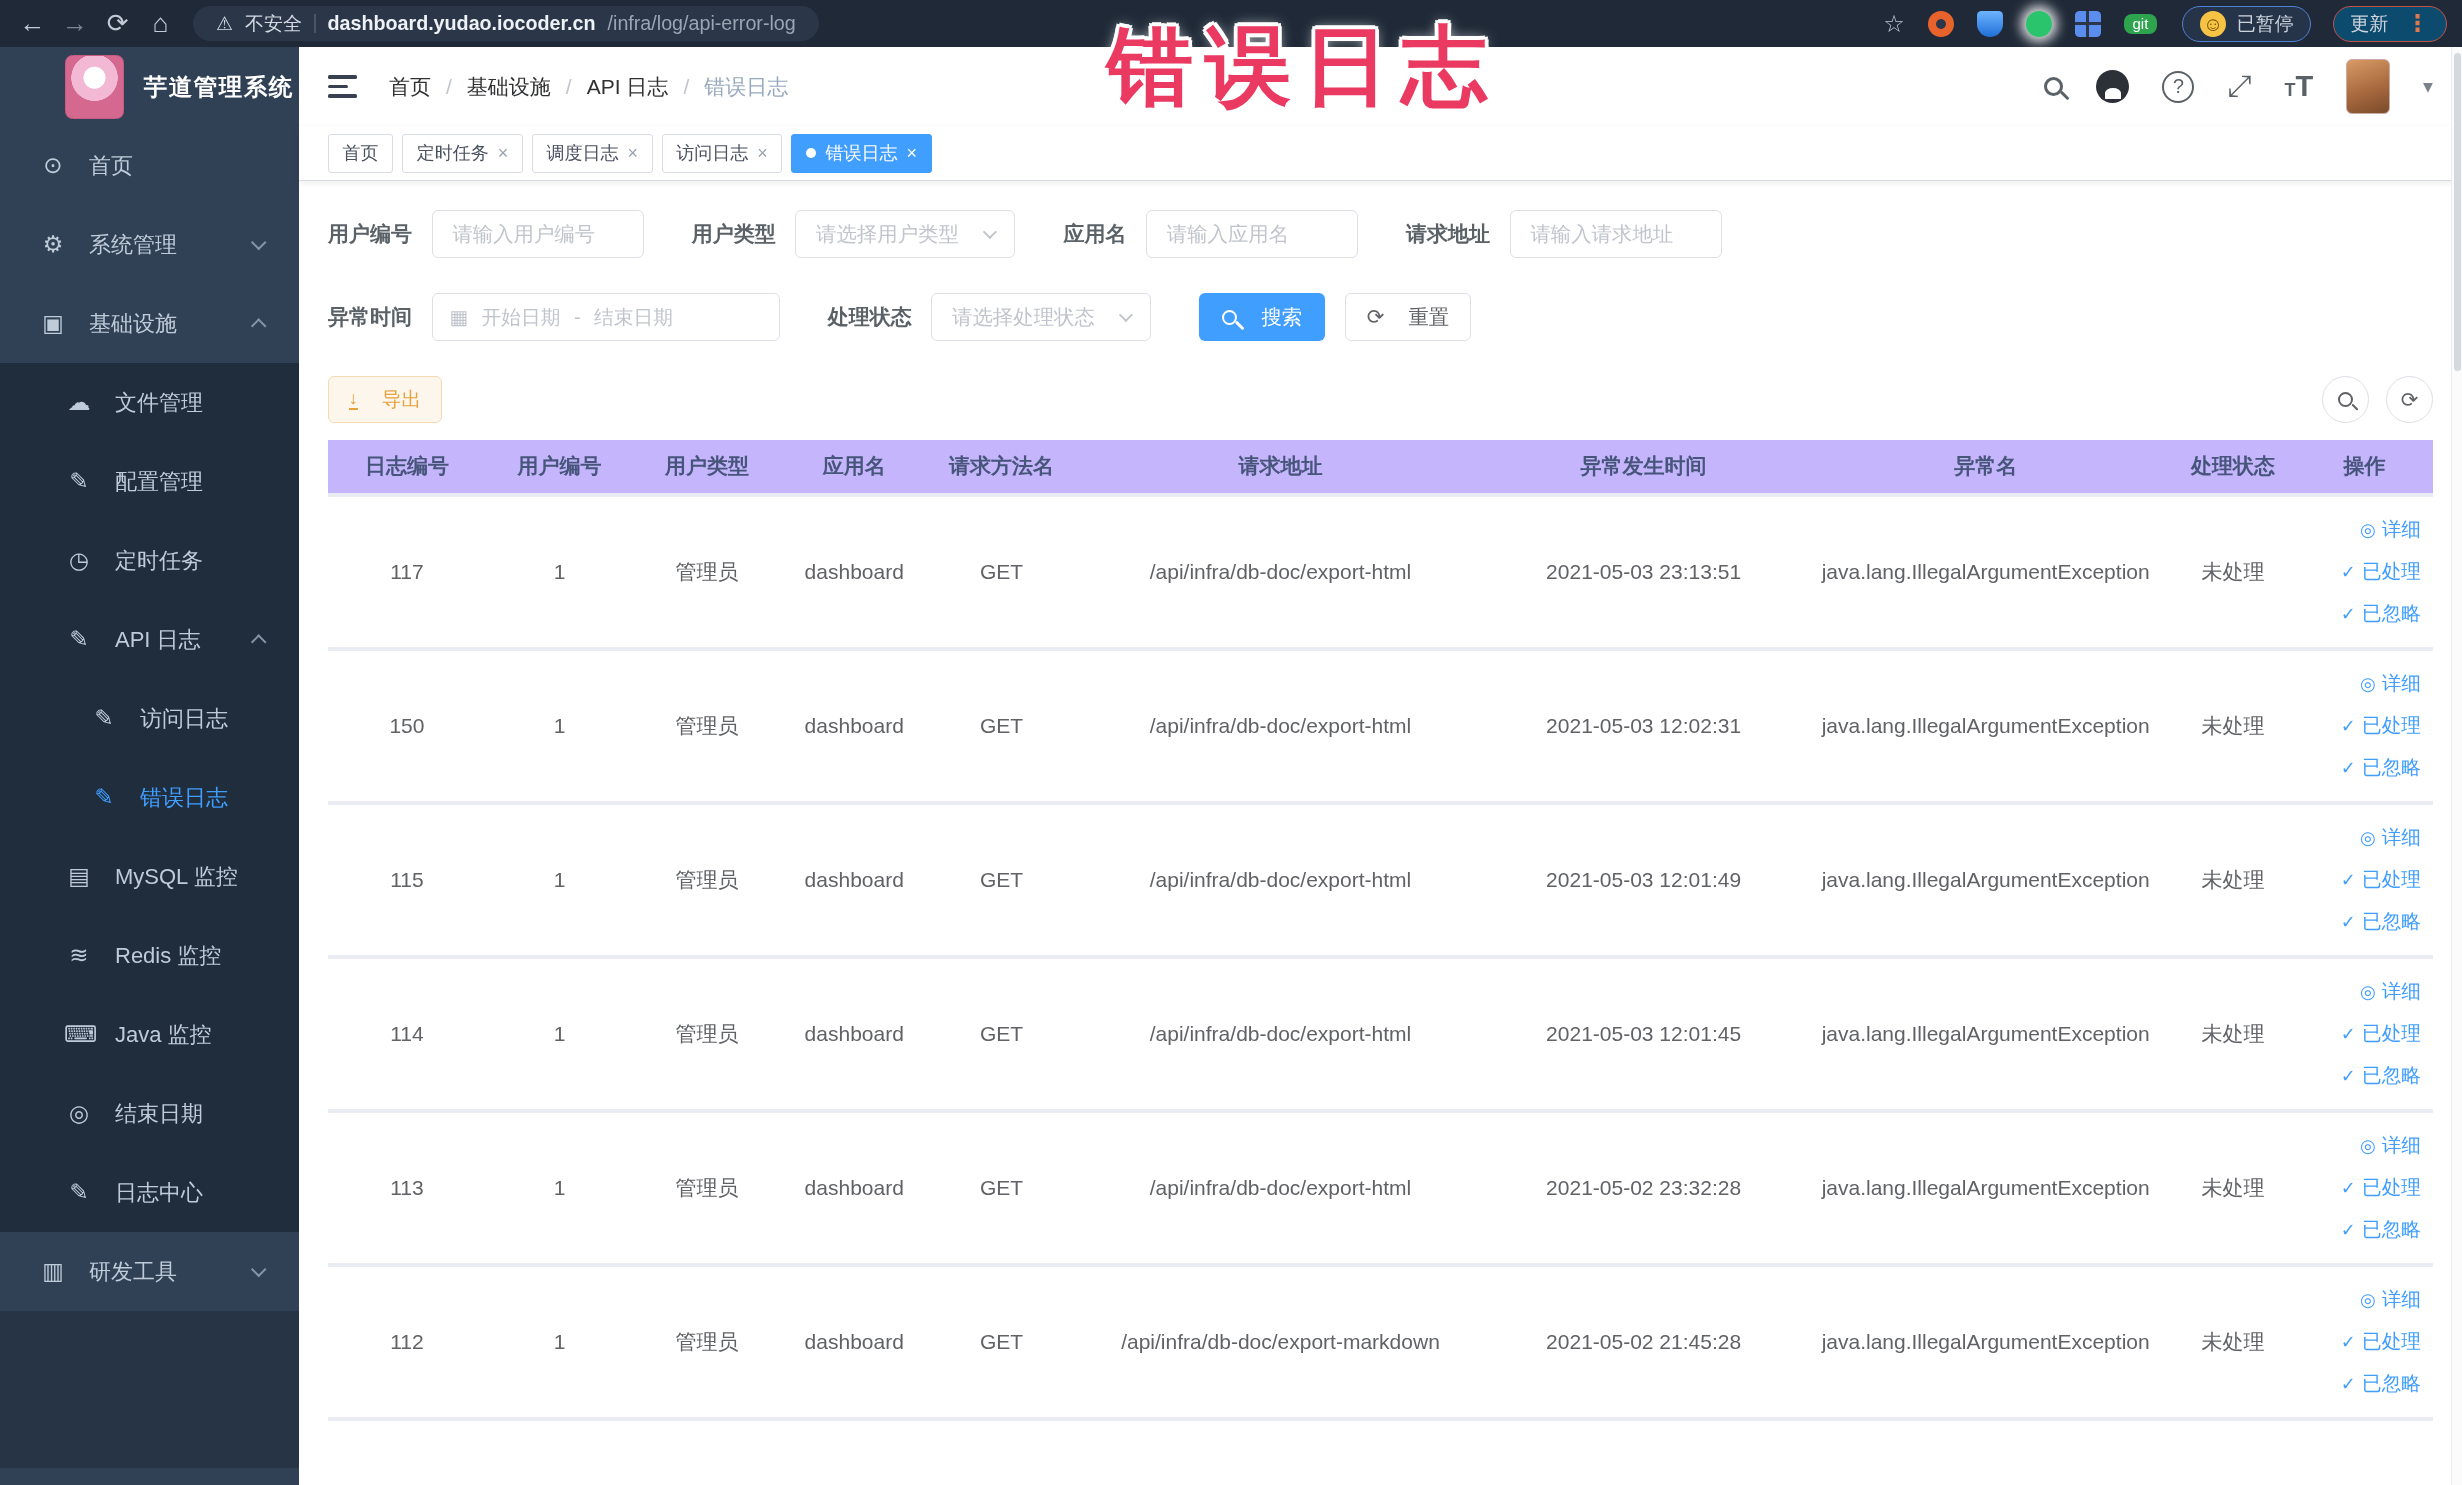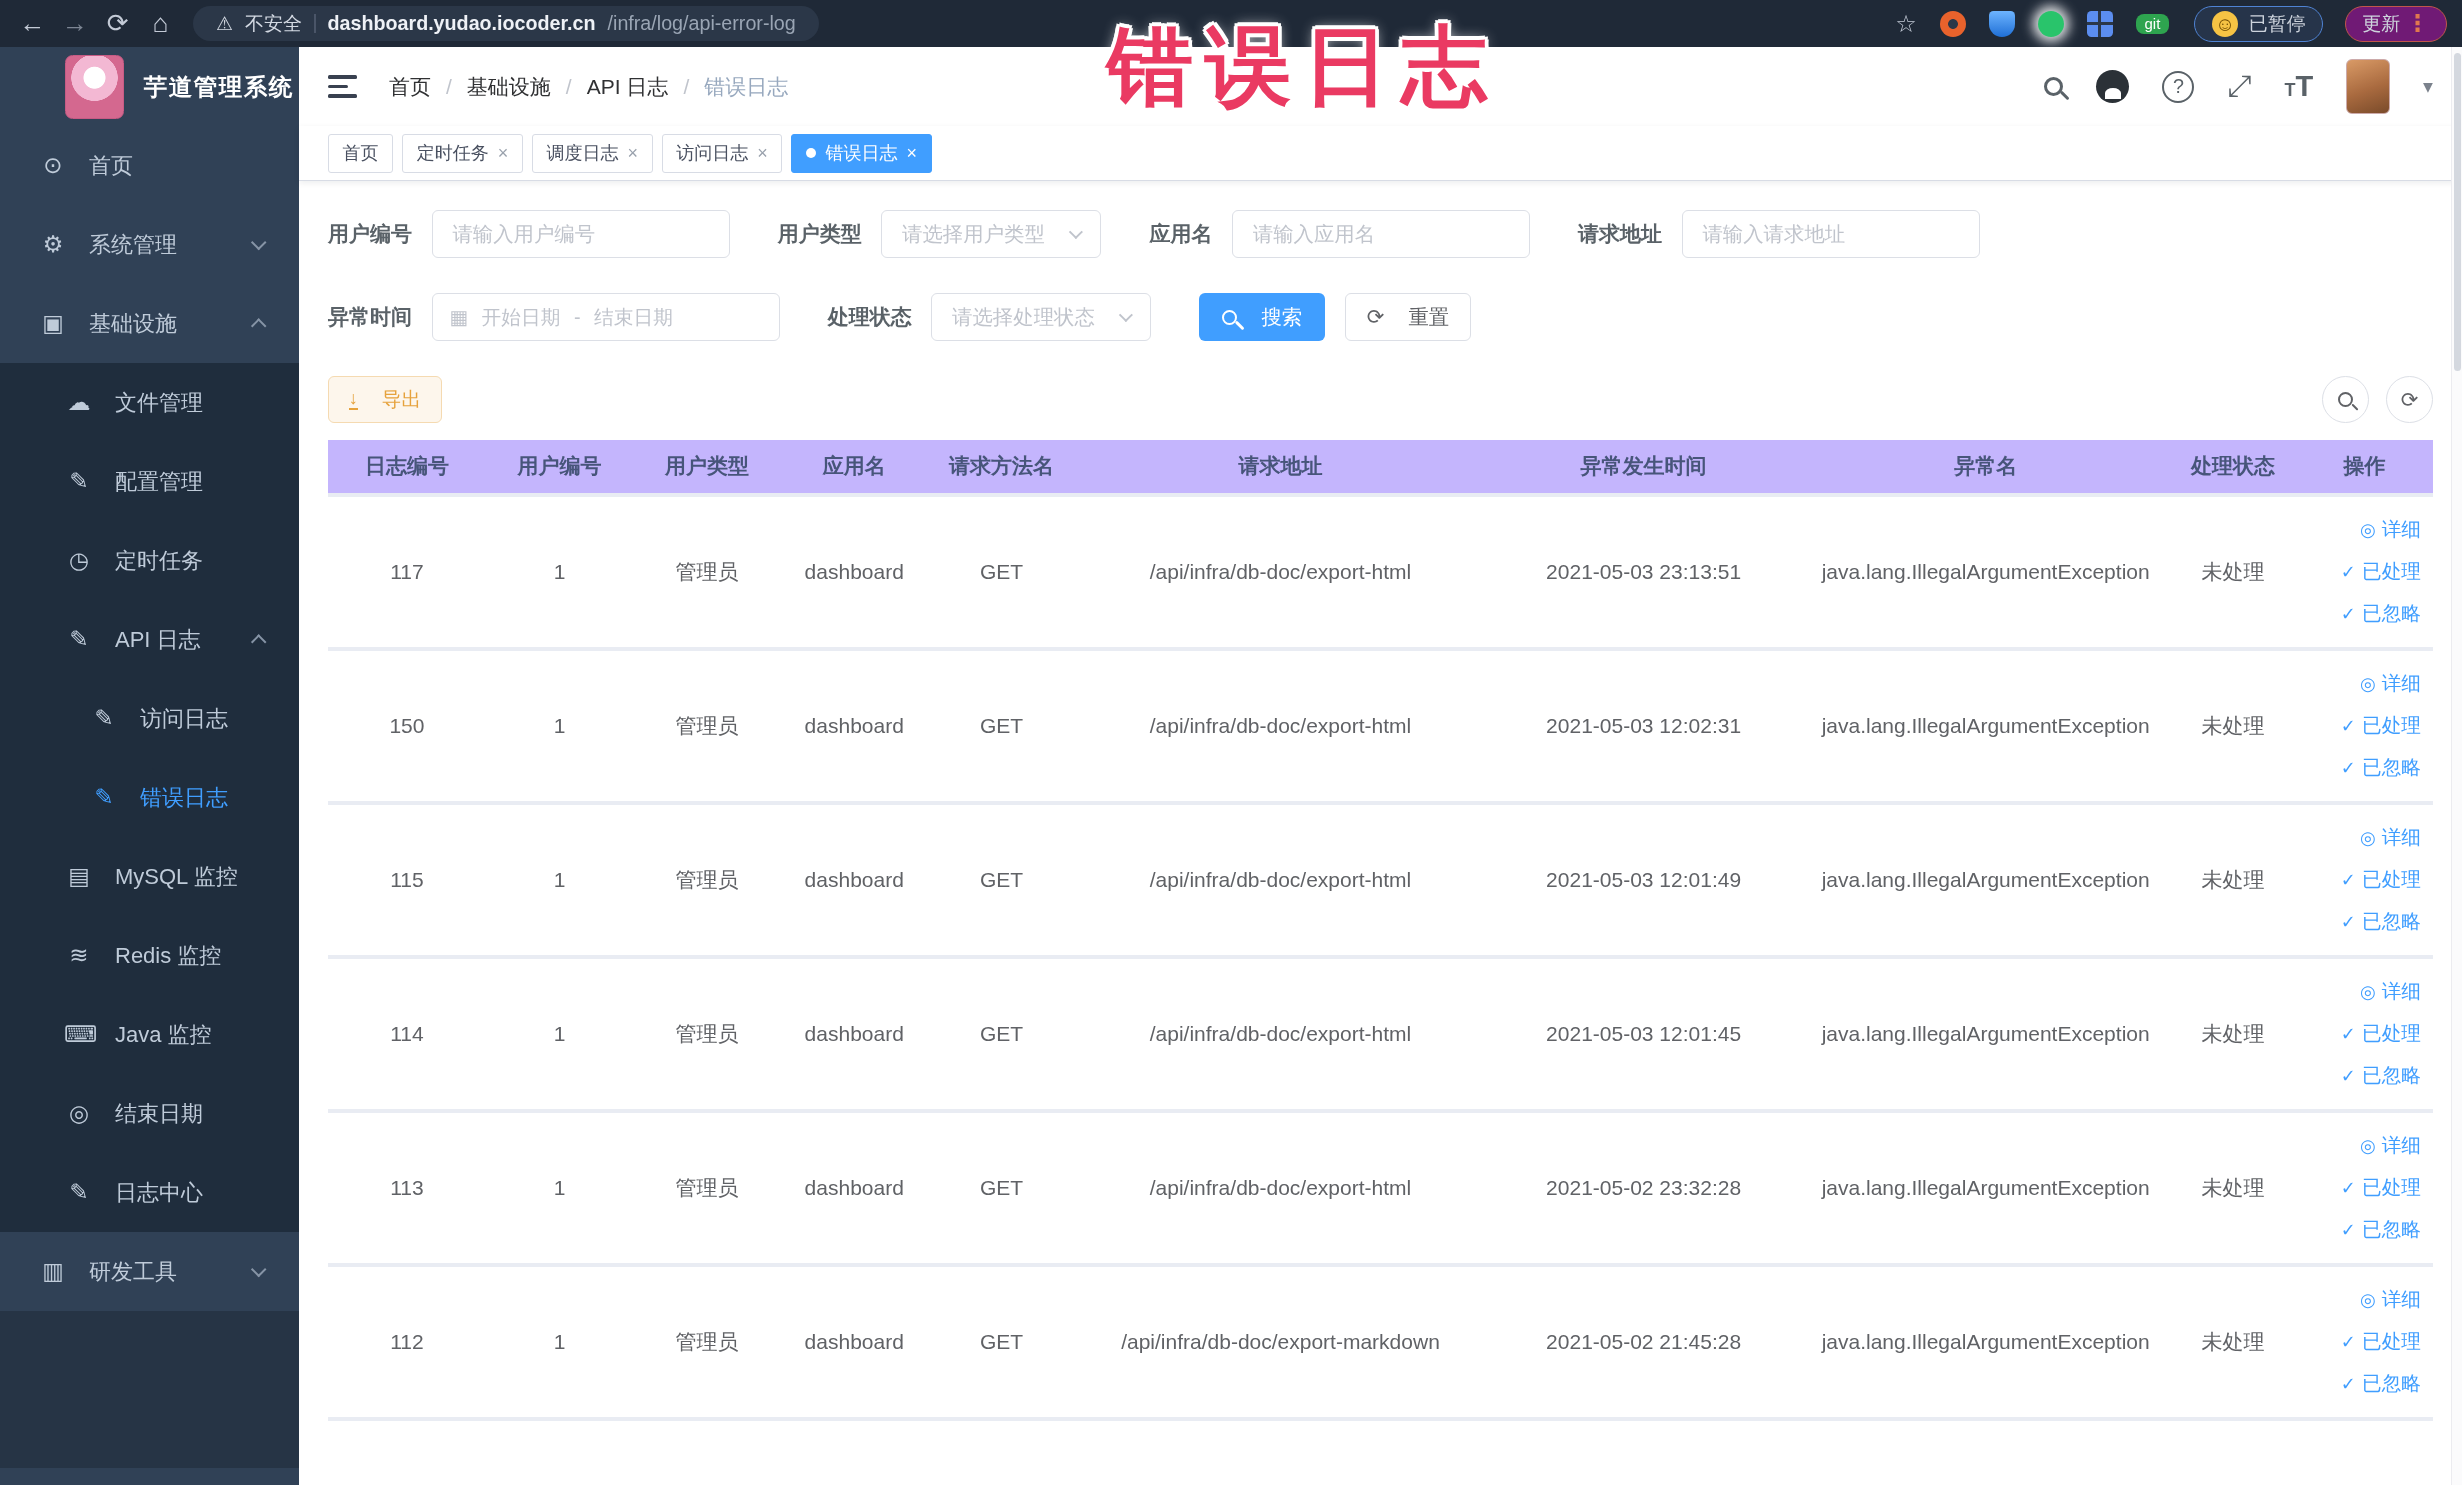--- a/index.html
+++ b/index.html
@@ -24,21 +24,21 @@
   .ext-shield { background:linear-gradient(180deg,#6db4ff,#1f6fd6); border-radius:4.5px 4.5px 50% 50%; }
   .ext-green { background:#29c46b; box-shadow:0 0 12px 5.3px rgba(255,255,255,.85); position:relative; }
   .ext-grid { border-radius:4.5px; background:
       linear-gradient(#2b3748,#2b3748) 50% 0/3px 100% no-repeat,
       linear-gradient(#2b3748,#2b3748) 0 50%/100% 3px no-repeat, #5b8def; }
   .ext-git { width:33px; height:20px; border-radius:8px; background:#2ea44f; color:#fff; font-size:15px; display:flex; align-items:center; justify-content:center; }
   .pill { display:flex; align-items:center; gap:10.6px; border-radius:20.4px; padding:4.5px 16.7px; height:36px; }
   .pill-paused { border:1.5px solid #4f83d4; background:#26344a; margin-right:13.6px; }
   .emoji-face { width:26px; height:26px; border-radius:50%; background:#f6c344; color:#6e4a00; font-size:19.7px; line-height:26px; text-align:center; display:inline-block; }
   .pill-label { color:#cdd3dc; font-size:19px; }
-  .pill-update { border:1.5px solid #c0564a; background:#701a75; gap:6px; }
+  .pill-update { border:1.5px solid #c0564a; background:#0c4a6e; gap:18px; }
   .kebab { color:#e0784e; font-size:23px; font-weight:bold; letter-spacing:0; }
 
   
   #overlay-title { position:absolute; left:1107px; top:9px; z-index:50; font-size:86px; font-weight:bold; letter-spacing:12px; color:#ea3a62;
     text-shadow:-3px -3px 0 #fff,3px -3px 0 #fff,-3px 3px 0 #fff,3px 3px 0 #fff,0 -3.8px 0 #fff,0 3.8px 0 #fff,-3.8px 0 0 #fff,3.8px 0 0 #fff,0 0 13.6px rgba(255,255,255,.9); }
 
   
   #app { display:flex; height:1439px; }
 
   
@@ -89,21 +89,21 @@
   .tag .close { font-size:18px; color:#9aa2ad; }
   .tag.active { background:#409eff; border-color:#409eff; color:#fff; }
   .tag.active .close { color:#fff; }
   .tag .dot { width:10.6px; height:10.6px; border-radius:50%; background:#fff; display:inline-block; }
 
   
   #content { padding:29px 29px 0; }
   .filter-row { display:flex; align-items:center; margin-bottom:35px; }
   .filter-item { display:flex; align-items:center; margin-right:48px; }
   .f-label { font-size:21px; color:#5a6268; font-weight:bold; margin-right:19.7px; white-space:nowrap; }
-  .inp { width:298px; height:48px; border:1.5px solid #dcdfe6; border-radius:6px; font-size:20.4px; color:#606266; padding:0 19.7px; outline:none; font-family:inherit; }
+  .inp { width:212px; height:48px; border:1.5px solid #dcdfe6; border-radius:6px; font-size:20.4px; color:#606266; padding:0 19.7px; outline:none; font-family:inherit; }
   .inp::placeholder { color:#c0c4cc; }
   .sel { width:220px; height:48px; border:1.5px solid #dcdfe6; border-radius:6px; display:flex; align-items:center; justify-content:space-between; padding:0 19.7px; color:#c0c4cc; font-size:20.4px; background:#fff; cursor:pointer;text-align:center; }
   .sel-caret { width:9.8px; height:9.8px; border-right:2.3px solid #c0c4cc; border-bottom:2.3px solid #c0c4cc; transform:rotate(45deg); margin-top:-4.5px; }
   .date-range { width:348px; height:48px; border:1.5px solid #dcdfe6; border-radius:6px; display:flex; align-items:center; padding:0 16.7px; gap:13.6px; color:#c0c4cc; font-size:19.7px; background:#fff; cursor:pointer; }
   .cal-ic { font-size:19.7px; color:#c0c4cc; }
   .btn { height:48px; border-radius:6px; font-size:20.4px; display:inline-flex; align-items:center; justify-content:space-between; gap:24px; cursor:pointer; border:none; font-family:inherit; }
   .btn-primary { background:#409eff; color:#fff; padding:0 23px; }
   .btn-plain { background:#fff; color:#606266; border:1.5px solid #dcdfe6; padding:0 21px; margin-left:19.7px; }
   .btn-warning { background:#fdf6ec; color:#e6a23c; border:1.5px solid #f5dab1; height:47px; padding:0 19.7px; font-size:19.7px; }
   .dl-ic { border-bottom:2.3px solid currentColor; line-height:1; padding-bottom:1.5px; font-size:18px; }

